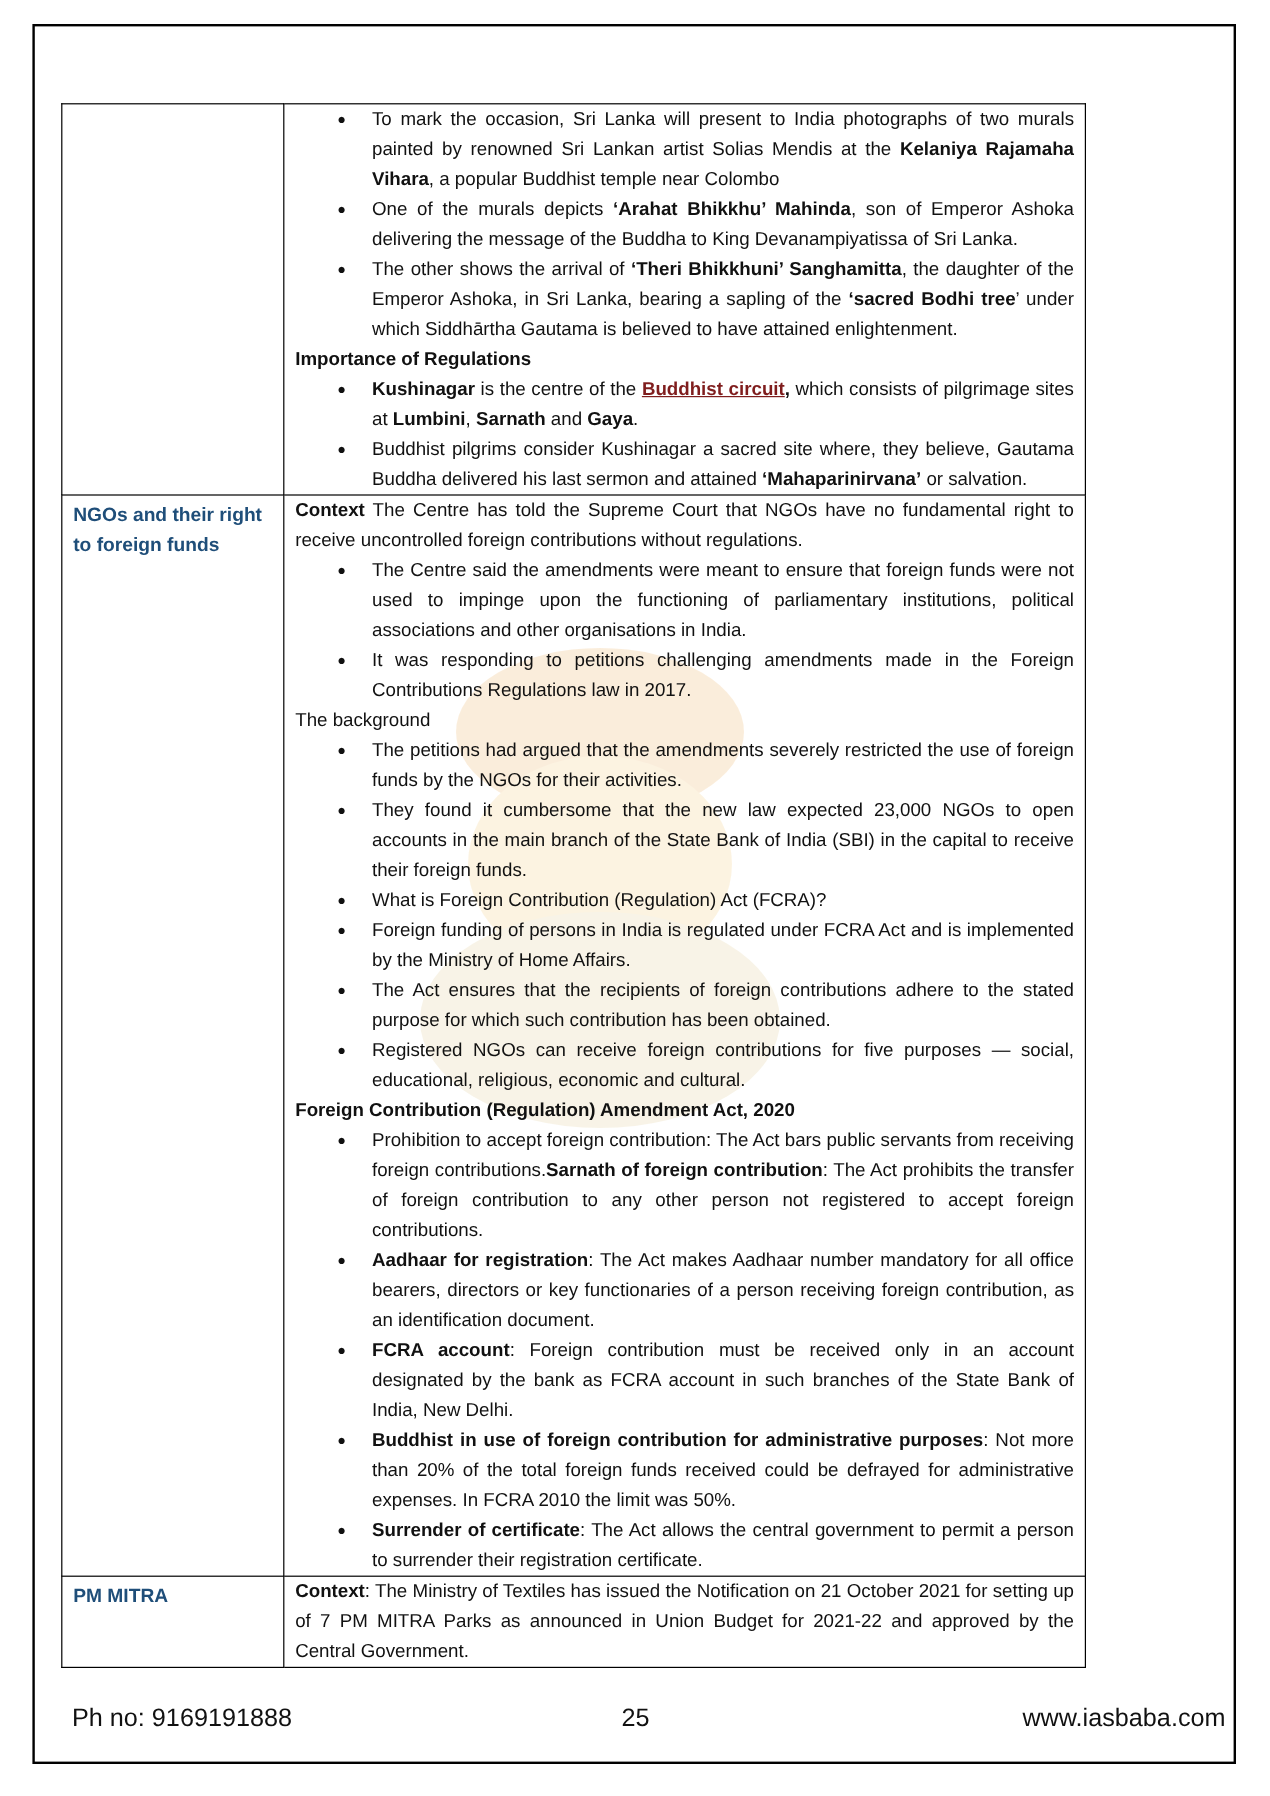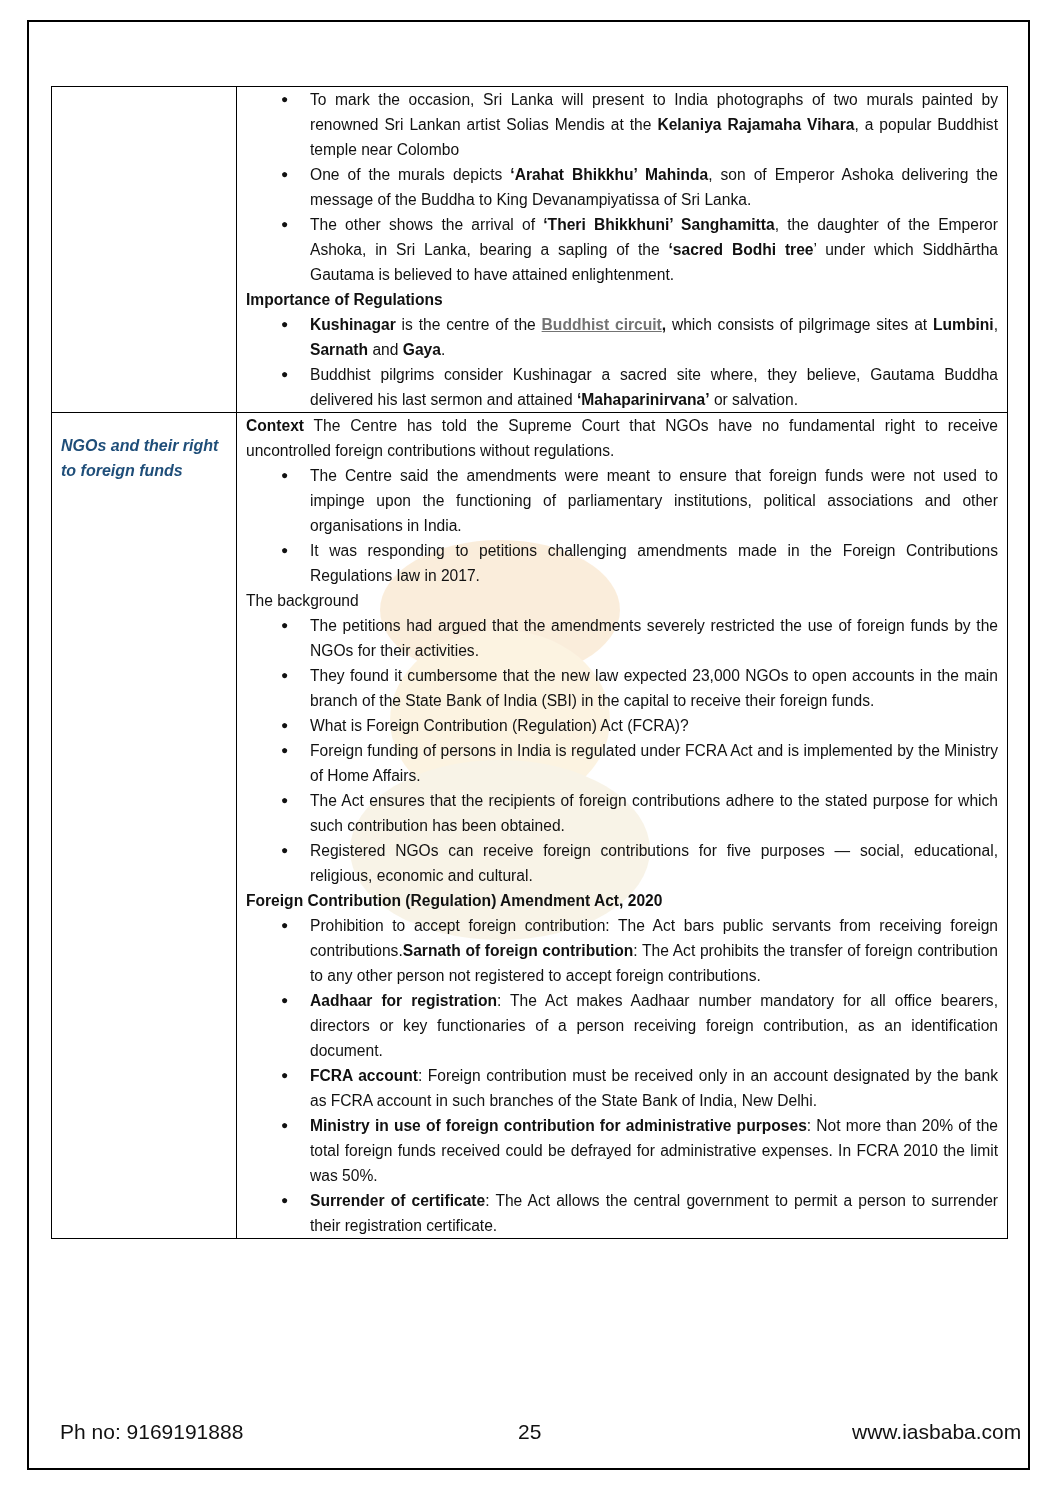--- a/index.html
+++ b/index.html
@@ -1,27 +1,27 @@
 <!DOCTYPE html>
 <html><head>
 <meta charset="utf-8">
 <style>
   html,body{margin:0;padding:0;background:#fff;}
   body{width:1058px;height:1497px;position:relative;font-family:"Liberation Sans",sans-serif;color:#111;}
   .frame{position:absolute;left:27px;top:20px;width:1003px;height:1450px;border:2px solid #000;box-sizing:border-box;}
-  table{position:absolute;left:51px;top:86px;width:957px;border-collapse:collapse;font-size:15.6px;line-height:25px;}
+  table{position:absolute;left:51px;top:86px;width:854px;border-collapse:collapse;font-size:15.6px;line-height:25px;}
   td{border:1.5px solid #000;vertical-align:top;padding:0 9px 0 9px;}
-  td.topic{width:166px;color:#1f4e79;font-weight:bold;font-size:16px;line-height:25px;padding-top:20px;font-style:italic;}
+  td.topic{width:166px;color:#1f4e79;font-weight:bold;font-size:16px;line-height:25px;padding-top:4px;}
   td.content{text-align:justify;}
   ul{margin:0;padding-left:64px;list-style:none;}
   li{position:relative;}
   li::before{content:"\25CF";position:absolute;left:-29px;top:0;font-size:12px;}
   .h{font-weight:bold;}
   b{font-weight:bold;}
-  a{color:#737373;font-weight:bold;text-decoration:underline;}
+  a{color:#7f1d1d;font-weight:bold;text-decoration:underline;}
   .footer{position:absolute;top:1420px;font-size:21px;}
   .wm{position:absolute;left:300px;top:520px;width:400px;height:430px;opacity:0.18;pointer-events:none;}
 </style>
 </head>
 <body>
 
 <div class="frame"></div>
 
 <svg class="wm" viewBox="0 0 400 430">
   <ellipse cx="200" cy="90" rx="120" ry="70" fill="#e8a040"></ellipse>
@@ -61,23 +61,29 @@
             <li>What is Foreign Contribution (Regulation) Act (FCRA)?</li>
             <li>Foreign funding of persons in India is regulated under FCRA Act and is implemented by the Ministry of Home Affairs.</li>
             <li>The Act ensures that the recipients of foreign contributions adhere to the stated purpose for which such contribution has been obtained.</li>
             <li>Registered NGOs can receive foreign contributions for five purposes — social, educational, religious, economic and cultural.</li>
           </ul>
           <div class="h">Foreign Contribution (Regulation) Amendment Act, 2020</div>
           <ul>
             <li>Prohibition to accept foreign contribution: The Act bars public servants from receiving foreign contributions.<b>Sarnath of foreign contribution</b>: The Act prohibits the transfer of foreign contribution to any other person not registered to accept foreign contributions.</li>
             <li><b>Aadhaar for registration</b>: The Act makes Aadhaar number mandatory for all office bearers, directors or key functionaries of a person receiving foreign contribution, as an identification document.</li>
             <li><b>FCRA account</b>: Foreign contribution must be received only in an account designated by the bank as FCRA account in such branches of the State Bank of India, New Delhi.</li>
-            <li><b>Ministry in use of foreign contribution for administrative purposes</b>: Not more than 20% of the total foreign funds received could be defrayed for administrative expenses. In FCRA 2010 the limit was 50%.</li>
+            <li><b>Buddhist in use of foreign contribution for administrative purposes</b>: Not more than 20% of the total foreign funds received could be defrayed for administrative expenses. In FCRA 2010 the limit was 50%.</li>
             <li><b>Surrender of certificate</b>: The Act allows the central government to permit a person to surrender their registration certificate.</li>
           </ul>
+        </td>
+      </tr>
+      <tr>
+        <td class="topic">PM MITRA</td>
+        <td class="content">
+          <div><b>Context</b>: The Ministry of Textiles has issued the Notification on 21 October 2021 for setting up of 7 PM MITRA  Parks as announced in Union Budget for 2021-22 and approved by the Central Government.</div>
         </td>
       </tr>
     </tbody>
 </table>
 
 <div class="footer" style="left:60px">Ph no: 9169191888</div>
 <div class="footer" style="left:518px">25</div>
 <div class="footer" style="left:852px">www.iasbaba.com</div>
 
 </body></html>

